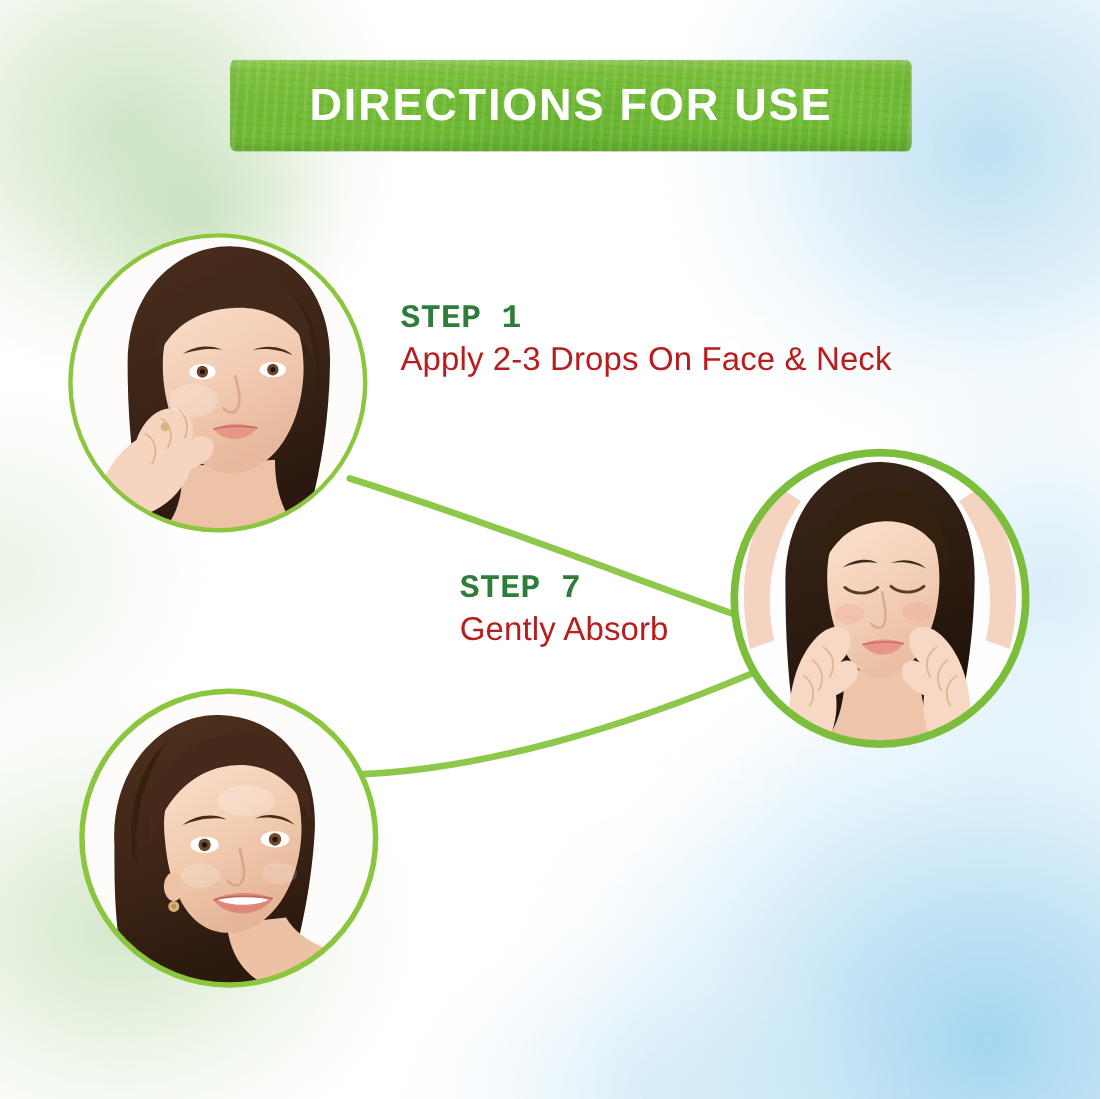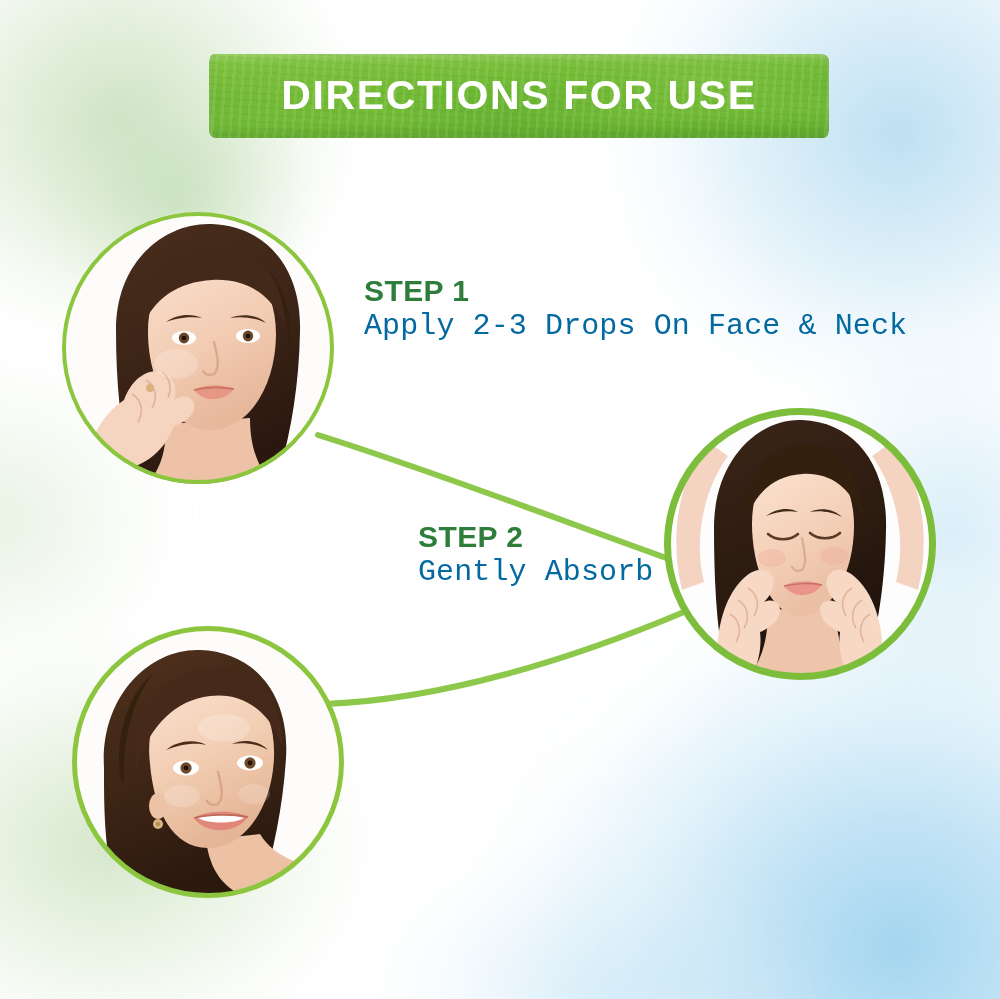--- a/index.html
+++ b/index.html
@@ -225,33 +225,33 @@
   #circle-2 { left: 668px; top: 412px; width: 264px; height: 264px; }
   #ring-2   { left: 664px; top: 408px; width: 272px; height: 272px;
               border: 7px solid #7cbe3c; }
   #circle-3 { left: 74px;  top: 628px; width: 268px; height: 268px; }
   #ring-3   { left: 72px;  top: 626px; width: 272px; height: 272px;
               border: 5px solid #8cc63e; }
 
   
   .step-text { position: absolute; }
   .step-label {
-    font-family: Liberation Sans, sans-serif;
+    font-family: Liberation Mono, monospace;
     font-weight: bold;
     font-size: 30px;
     color: #2e7d3a;
     letter-spacing: 0.4px;
     line-height: 1.12;
     white-space: nowrap;
   }
   .step-desc {
-    font-family: Liberation Mono, monospace;
+    font-family: Liberation Sans, sans-serif;
     font-weight: normal;
     font-size: 30px;
-    color: #0369a1;
+    color: #b91c1c;
     letter-spacing: 0.1px;
     line-height: 1.26;
     white-space: nowrap;
   }
   #step-text-1 { left: 364px; top: 274px; }
   #step-text-2 { left: 418px; top: 520px; }
   #step-text-3 { left: 366px; top: 740px; }
 </style>
 </head>
 <body>
@@ -461,20 +461,20 @@
     </div>
   </div>
   <div id="ring-3" class="ring"></div>
 
   <div id="step-text-1" class="step-text">
     <div class="step-label">STEP 1</div>
     <div class="step-desc">Apply 2-3 Drops On Face &amp; Neck</div>
   </div>
 
   <div id="step-text-2" class="step-text">
-    <div class="step-label">STEP 2</div>
+    <div class="step-label">STEP 7</div>
     <div class="step-desc">Gently Absorb</div>
   </div>
 
   <div id="step-text-3" class="step-text">
   </div>
 
 </div>
 
 </body></html>

